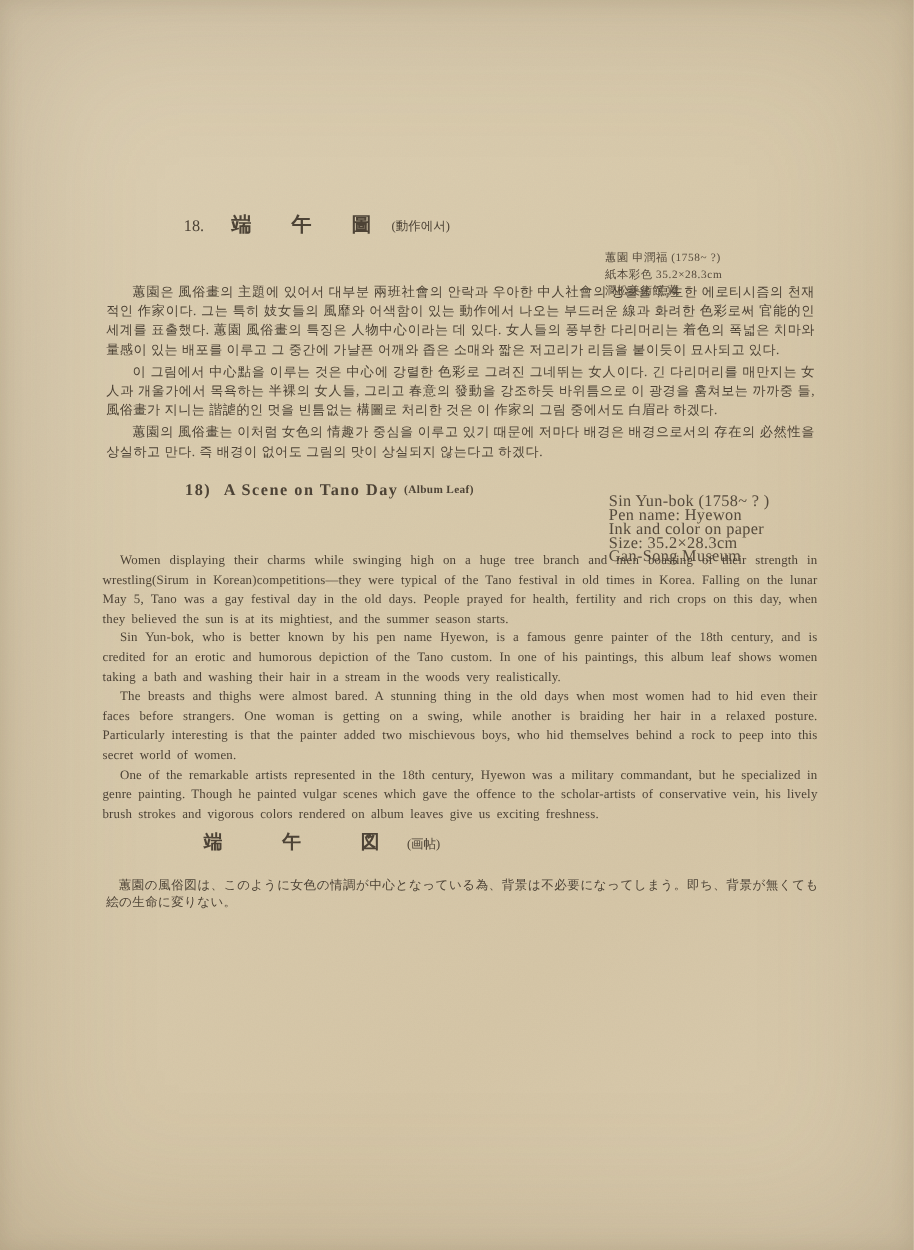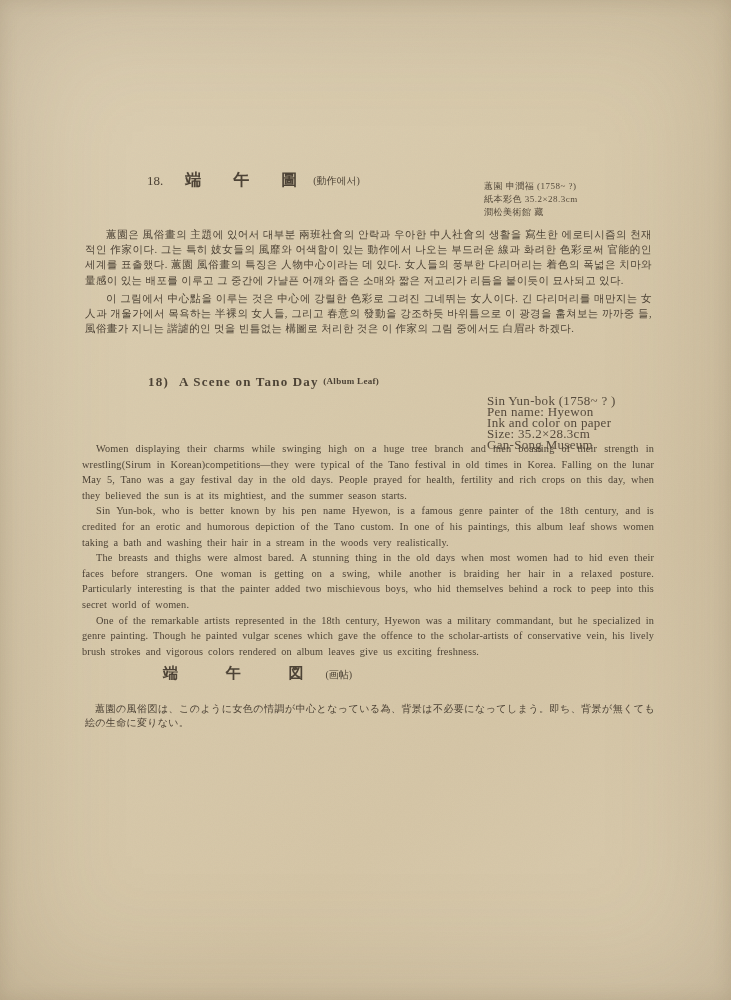--- a/index.html
+++ b/index.html
@@ -16,25 +16,25 @@
     background:linear-gradient(135deg,#dccfb4 0%,#d8caac 40%,#d5c6a7 70%,#d9cbae 100%);
     box-shadow:inset 0 0 120px rgba(120,100,70,0.25), inset 0 0 18px rgba(110,92,64,0.18);
   }
   #grain{position:absolute;inset:0;opacity:.5;mix-blend-mode:multiply;pointer-events:none;}
   .block{position:absolute;}
   
   .k-title{top:170px;left:147px;font-size:14px;font-weight:bold;letter-spacing:1px;white-space:nowrap;}
   .k-title .num{font-weight:normal;font-size:13px;margin-right:22px;letter-spacing:0;}
   .k-title .main{letter-spacing:14px;font-size:16px;}
   .k-title .note{font-size:10px;font-weight:normal;letter-spacing:0;margin-left:2px;vertical-align:1px;}
-  .k-credit{top:180px;left:484px;font-size:9px;line-height:13px;letter-spacing:.5px;white-space:nowrap;color:#554a3c;}
+  .k-credit{top:200px;left:484px;font-size:9px;line-height:13px;letter-spacing:.5px;white-space:nowrap;color:#554a3c;}
   .k-body{top:227px;left:85px;width:567px;font-size:10.5px;line-height:15.2px;text-align:justify;letter-spacing:.4px;}
   .k-body p{margin:0 0 3px 0;text-indent:2em;}
   
-  .e-title{top:374px;left:148px;font-size:13px;font-weight:bold;letter-spacing:1.2px;white-space:nowrap;}
+  .e-title{top:384px;left:148px;font-size:13px;font-weight:bold;letter-spacing:1.2px;white-space:nowrap;}
   .e-title .num{font-weight:bold;margin-right:10px;}
   .e-title .note{font-size:9px;font-weight:bold;letter-spacing:.3px;vertical-align:2px;}
   .e-credit{top:395px;left:487px;font-size:13px;line-height:11px;letter-spacing:.3px;white-space:nowrap;color:#554a3c;}
   .e-body{top:441px;left:82px;width:572px;font-size:10.3px;line-height:15.6px;text-align:justify;word-spacing:2.2px;letter-spacing:.15px;}
   .e-body p{margin:0;text-indent:14px;}
   
   .j-title{top:664px;left:163px;font-size:15px;font-weight:bold;white-space:nowrap;}
   .j-title .main{letter-spacing:22px;}
   .j-title .note{font-size:10px;font-weight:normal;letter-spacing:0;}
   .j-body{top:702px;left:85px;width:570px;font-size:10px;line-height:14.2px;text-align:justify;letter-spacing:.3px;}
@@ -58,20 +58,21 @@
 
 <div class="block k-credit">
   <div>蕙園 申潤福 (1758~ ?)</div>
   <div>紙本彩色 35.2×28.3cm</div>
   <div>澗松美術館 藏</div>
 </div>
 
 <div class="block k-body">
   <p>蕙園은 風俗畫의 主題에 있어서 대부분 兩班社會의 안락과 우아한 中人社會의 생활을 寫生한 에로티시즘의 천재적인 作家이다. 그는 특히 妓女들의 風靡와 어색함이 있는 動作에서 나오는 부드러운 線과 화려한 色彩로써 官能的인 세계를 표출했다. 蕙園 風俗畫의 특징은 人物中心이라는 데 있다. 女人들의 풍부한 다리머리는 着色의 폭넓은 치마와 量感이 있는 배포를 이루고 그 중간에 가냘픈 어깨와 좁은 소매와 짧은 저고리가 리듬을 붙이듯이 묘사되고 있다.</p>
   <p>이 그림에서 中心點을 이루는 것은 中心에 강렬한 色彩로 그려진 그네뛰는 女人이다. 긴 다리머리를 매만지는 女人과 개울가에서 목욕하는 半裸의 女人들, 그리고 春意의 發動을 강조하듯 바위틈으로 이 광경을 훔쳐보는 까까중 들, 風俗畫가 지니는 諧謔的인 멋을 빈틈없는 構圖로 처리한 것은 이 作家의 그림 중에서도 白眉라 하겠다.</p>
+  <p>蕙園의 風俗畫는 이처럼 女色의 情趣가 중심을 이루고 있기 때문에 저마다 배경은 배경으로서의 存在의 必然性을 상실하고 만다. 즉 배경이 없어도 그림의 맛이 상실되지 않는다고 하겠다.</p>
 </div>
 
 <div class="block e-title">
   <span class="num">18)</span><span class="main">A Scene on Tano Day</span> <span class="note">(Album Leaf)</span>
 </div>
 
 <div class="block e-credit">
   <div>Sin Yun-bok (1758~ ? )</div>
   <div>Pen name: Hyewon</div>
   <div>Ink and color on paper</div>

